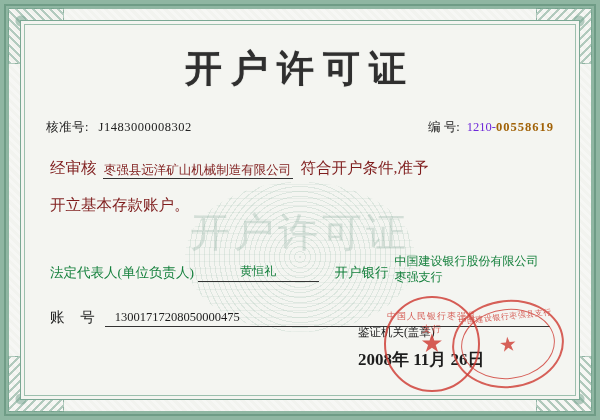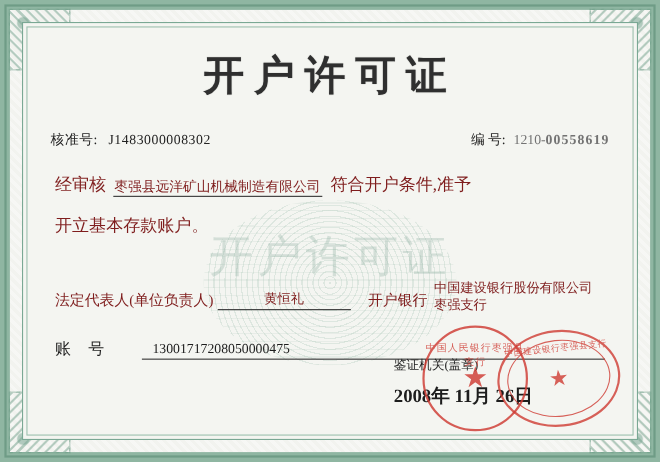--- a/index.html
+++ b/index.html
@@ -123,22 +123,22 @@
     font-size: 12.5px;
     color: #222;
   }
   .approval {
     letter-spacing: 0.5px;
   }
   .approval .label { margin-right: 6px; }
   .approval .value { font-family: "Liberation Serif", serif; }
 
   .number .label { margin-right: 4px; color: #222; }
-  .number .prefix { color: #737373; }
-  .number .redpart { color: #737373; letter-spacing: 1px; font-weight: bold; }
+  .number .prefix { color: #6d28d9; }
+  .number .redpart { color: #a16207; letter-spacing: 1px; font-weight: bold; }
 
   .body-block {
     margin-top: 22px;
     padding: 0 20px;
     font-size: 15.5px;
     color: #7f1d1d;
   }
   .line1 {
     display: flex;
     align-items: flex-end;
@@ -159,21 +159,21 @@
     margin-top: 16px;
     font-size: 15.5px;
   }
 
   .row-rep {
     display: flex;
     align-items: flex-end;
     margin-top: 34px;
     padding: 0 20px;
     font-size: 13.5px;
-    color: #7f1d1d;
+    color: #15803d;
   }
   .rep-label { white-space: nowrap; }
   .rep-fill {
     width: 138px;
     border-bottom: 1px solid #333;
     text-align: center;
     font-size: 12px;
     padding-bottom: 1px;
     margin: 0 10px 0 4px;
   }
@@ -187,21 +187,20 @@
     top: 3px;
   }
 
   .row-account {
     display: flex;
     align-items: flex-end;
     margin-top: 26px;
     padding: 0 20px;
     font-size: 14.5px;
     color: #1d1d1d;
-    gap: 24px;
   }
   .acct-label { letter-spacing: 6px; white-space: nowrap; }
   .acct-fill {
     flex: 1;
     border-bottom: 1px solid #333;
     font-size: 12.5px;
     padding-left: 10px;
     padding-bottom: 1px;
     margin-left: 4px;
   }

